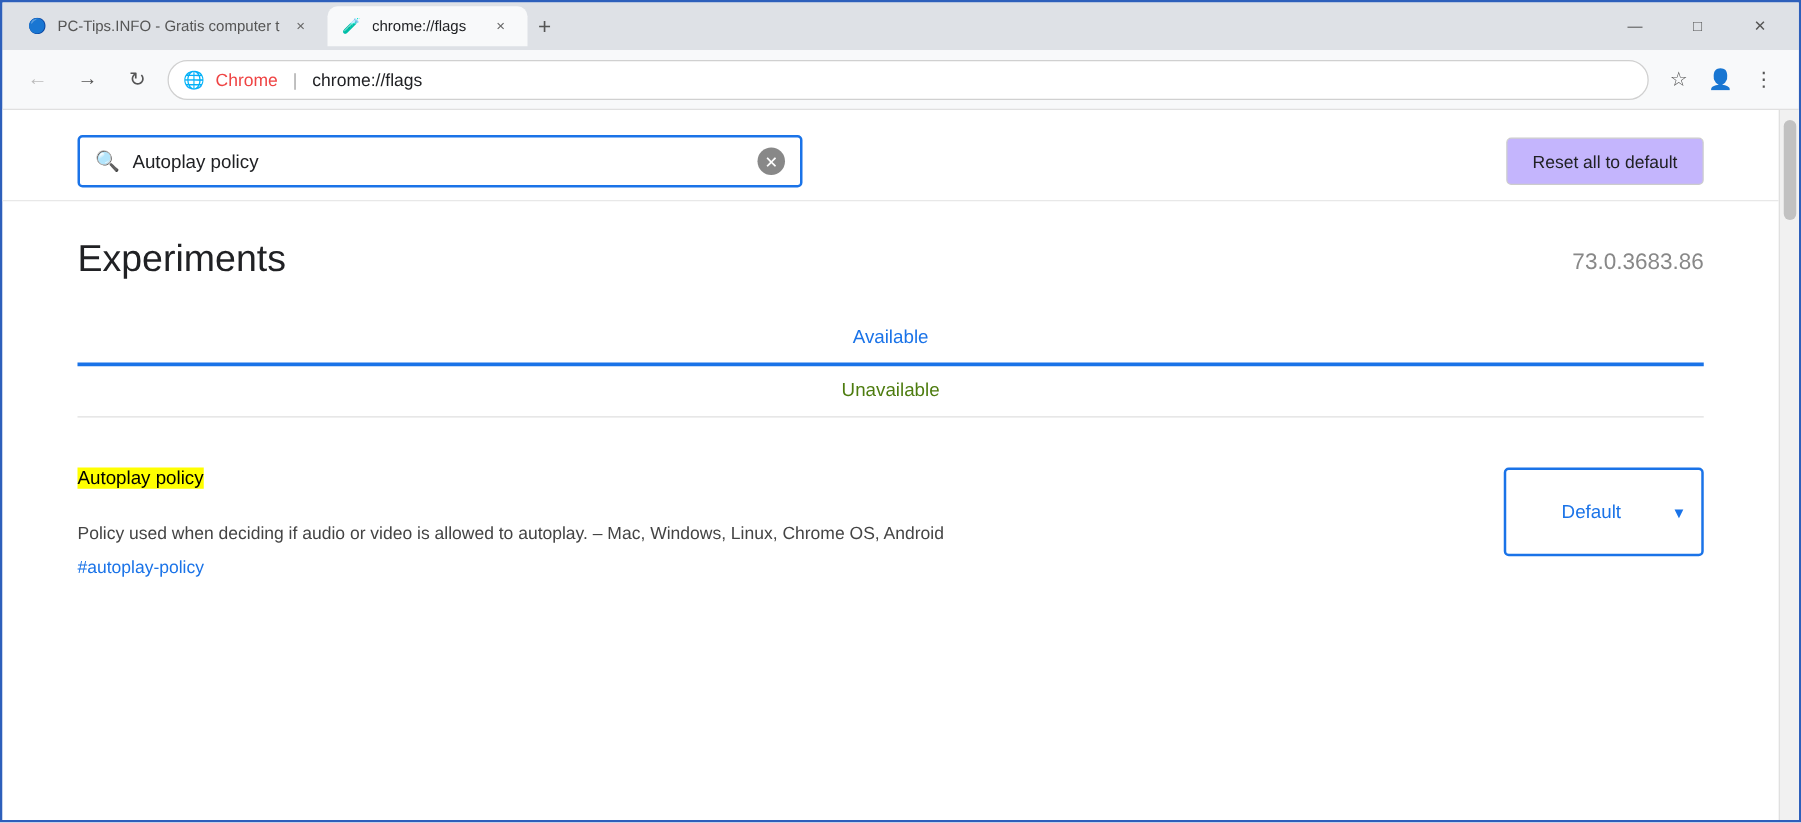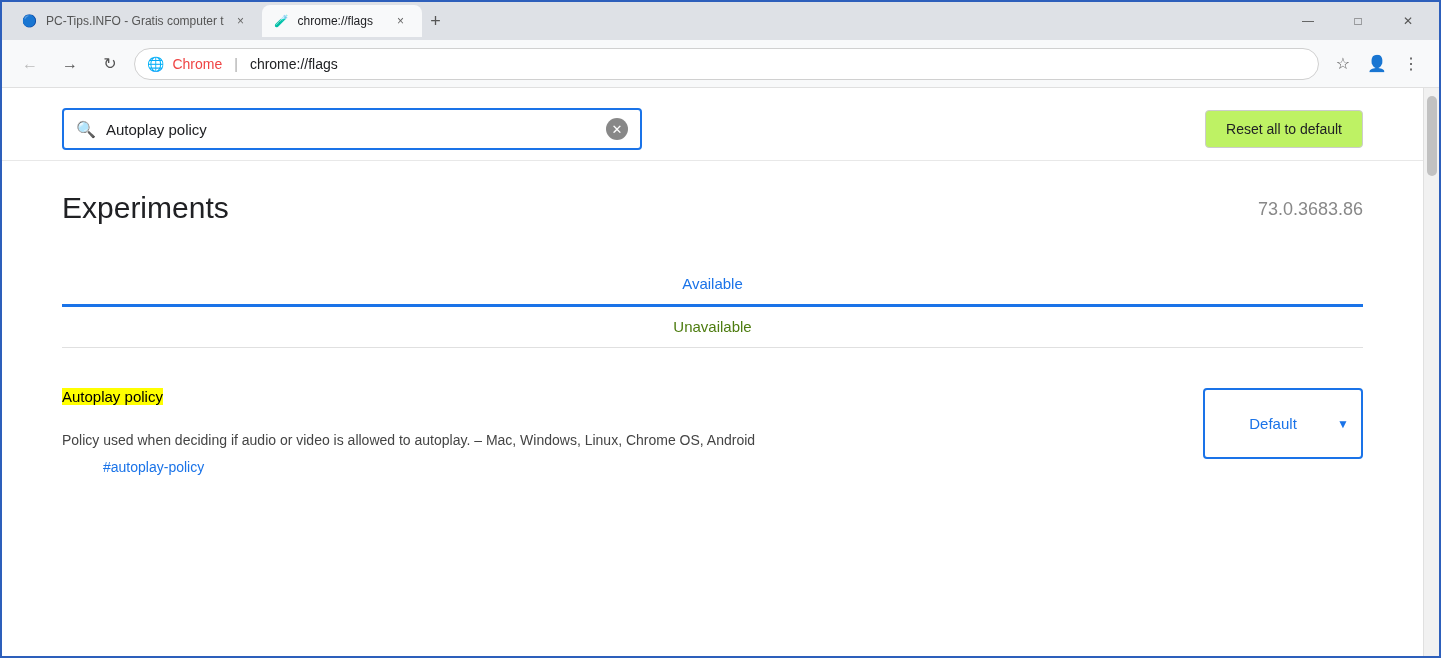--- a/index.html
+++ b/index.html
@@ -35,40 +35,40 @@
     .scrollbar-track { flex: 1; width: 100%; position: relative; }
     .scrollbar-thumb { position: absolute; top: 8px; left: 3px; width: 10px; height: 80px; background: #c1c1c1; border-radius: 5px; }
     .content-area { flex: 1; overflow: hidden; display: flex; flex-direction: column; }
 
     
     .search-section { padding: 20px 60px 10px; background: #fff; border-bottom: 1px solid #e8e8e8; display: flex; align-items: center; justify-content: space-between; }
     .search-box { display: flex; align-items: center; border: 2px solid #1a73e8; border-radius: 4px; padding: 8px 12px; width: 580px; gap: 10px; background: #fff; }
     .search-icon-wrap { color: #888; font-size: 16px; }
     .search-input { border: none; outline: none; font-size: 15px; flex: 1; color: #202124; background: transparent; }
     .search-clear { width: 22px; height: 22px; border-radius: 50%; background: #888; color: #fff; display: flex; align-items: center; justify-content: center; font-size: 13px; cursor: pointer; }
-    .reset-btn { border: 1px solid #ccc; background: #bef264; padding: 10px 20px; font-size: 14px; border-radius: 4px; cursor: pointer; color: #202124; white-space: nowrap; }
+    .reset-btn { border: 1px solid #ccc; background: #c4b5fd; padding: 10px 20px; font-size: 14px; border-radius: 4px; cursor: pointer; color: #202124; white-space: nowrap; }
 
     
     .main-content { padding: 30px 60px; flex: 1; overflow-y: auto; }
-    .page-header { display: flex; justify-content: space-between; align-items: flex-start; margin-bottom: 38px; }
+    .page-header { display: flex; justify-content: space-between; align-items: flex-start; margin-bottom: 24px; }
     .page-title { font-size: 30px; font-weight: normal; color: #202124; }
     .version { font-size: 18px; color: #888; padding-top: 8px; }
 
     
     .tabs-nav { display: flex; border-bottom: 1px solid #e0e0e0; margin-bottom: 30px; flex-direction: column; }
     .tab-item { padding: 12px 0; font-size: 15px; color: #4d7c0f; cursor: pointer; min-width: 200px; text-align: center; }
     .tab-item.active { color: #1a73e8; border-bottom: 3px solid #1a73e8; margin-bottom: -1px; }
 
     
     .experiment-item { padding: 10px 0 20px; }
     .experiment-title { font-size: 15px; font-weight: 500; background: #ffff00; display: inline; }
     .experiment-desc { font-size: 14px; color: #444; margin-top: 24px; line-height: 1.5; max-width: 800px; }
     .experiment-row { display: flex; align-items: flex-start; justify-content: space-between; }
     .experiment-info { flex: 1; }
-    .experiment-link { color: #1a73e8; font-size: 14px; text-decoration: none; display: block; margin-top: 8px; margin-left: 41px; }
+    .experiment-link { color: #1a73e8; font-size: 14px; text-decoration: none; display: block; margin-top: 8px; }
     .experiment-control { margin-top: 0; }
     .select-wrap { display: flex; align-items: center; border: 2px solid #1a73e8; border-radius: 4px; padding: 25px 12px; min-width: 160px; gap: 8px; cursor: pointer; }
     .select-label { flex: 1; text-align: center; font-size: 15px; color: #1a73e8; }
     .select-arrow { color: #1a73e8; font-size: 12px; }
   </style>
 </head>
 <body>
 
 <div class="window">
 

